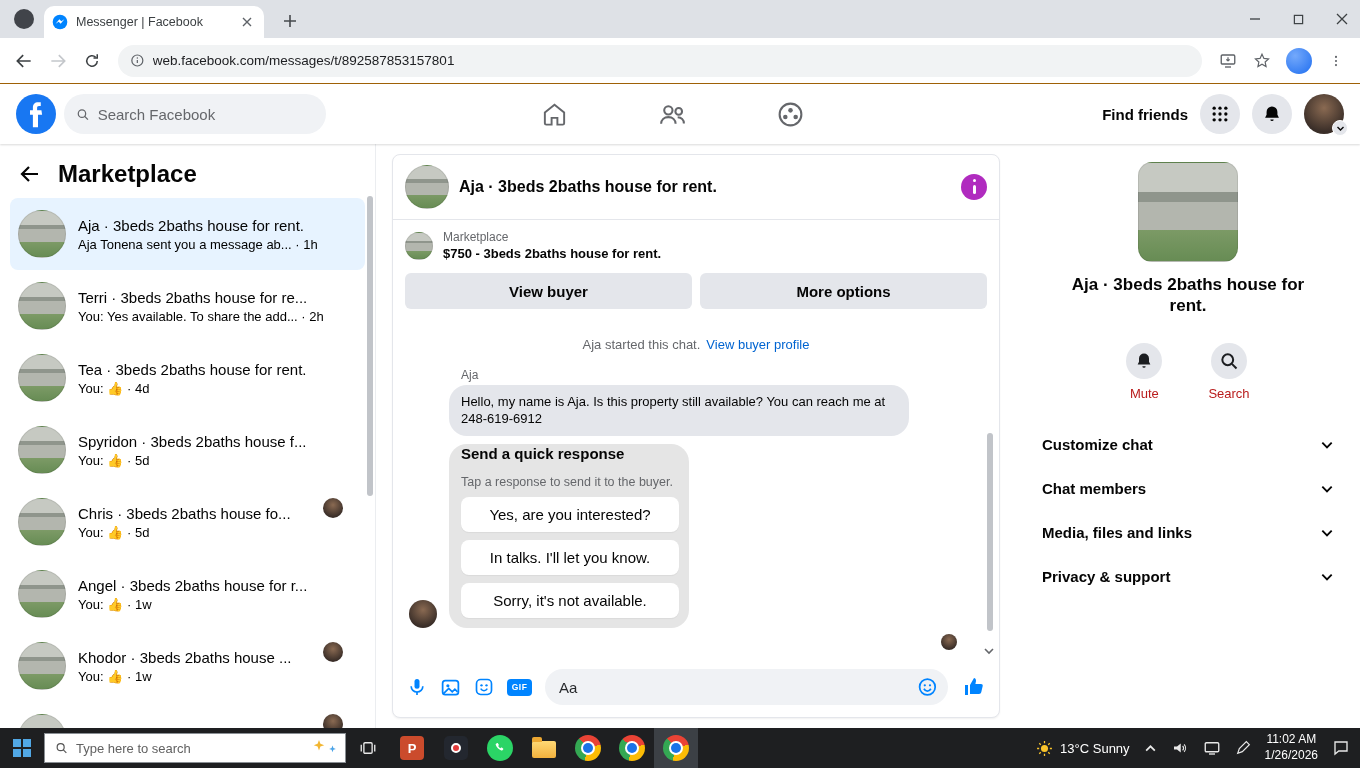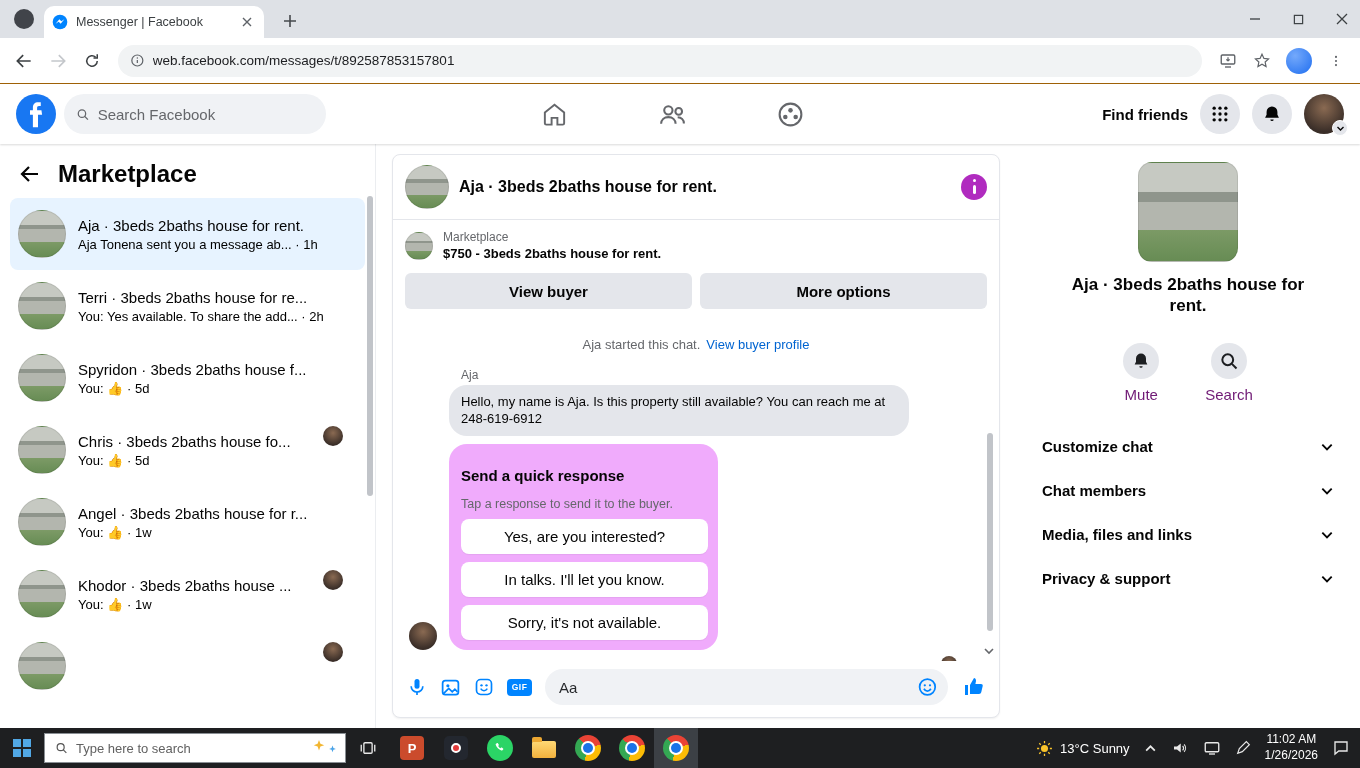--- a/index.html
+++ b/index.html
@@ -69,21 +69,21 @@
   .mp-label{font-size:12px;color:#65676b}
   .mp-listing{font-size:13px;font-weight:bold;margin-top:2px}
   .btn-row{display:flex;gap:8px;padding:4px 12px 12px}
   .gray-btn{flex:1;height:36px;background:#e4e6eb;border-radius:6px;display:flex;align-items:center;justify-content:center;font-size:15px;font-weight:bold;color:#050505}
   .chat-body{flex:1;position:relative;padding:0 14px;overflow:hidden}
   .started{display:flex;justify-content:center;gap:6px;margin-top:16px;font-size:13px;color:#65676b}
   .link{color:#0064d1}
   .msg-group{position:relative;margin-top:16px;padding-left:42px}
   .sender{font-size:12px;color:#65676b;margin:0 0 3px 12px}
   .bubble{width:fit-content;max-width:460px;background:#e4e6eb;border-radius:18px;padding:8px 12px;font-size:13px;line-height:1.33;color:#050505}
-  .quick{width:269px;background:#f0abfc;border-radius:18px;padding:23px 10px 10px 12px;margin-top:8px}
+  .quick{width:240px;background:#e5e5e5;border-radius:18px;padding:1px 10px 10px 12px;margin-top:8px}
   .quick-title{font-size:15px;font-weight:bold}
   .quick-sub{font-size:12.5px;color:#65676b;margin-top:13px;white-space:nowrap}
   .quick-btn{background:#fff;border-radius:8px;margin-top:8px;padding:9px 6px;text-align:center;font-size:15px;box-shadow:0 1px 1px rgba(0,0,0,.05)}
   .group-avatar{position:absolute;left:2px;bottom:0;width:28px;height:28px;border-radius:50%}
   .seen-row{display:flex;justify-content:flex-end;padding-right:28px;margin-top:6px}
   .seen-avatar{width:16px;height:16px;border-radius:50%}
   .chat-scroll{position:absolute;right:6px;top:112px;width:6px;height:198px;border-radius:3px;background:#c1c4c9}
   .scroll-chevron{position:absolute;right:4px;bottom:4px}
   .composer{display:flex;align-items:center;gap:13px;padding:8px 14px 12px}
   .gif-badge{min-width:25px;height:17px;background:#0084ff;border-radius:4px;color:#fff;font-size:8.5px;font-weight:bold;display:flex;align-items:center;justify-content:center;padding:0 3px;letter-spacing:.5px}
@@ -91,21 +91,21 @@
   .input-pill input{font-size:15px;color:#050505}
   .input-pill input::placeholder{color:#1c1e21;opacity:.95}
 
   
   .details{flex:1;padding-top:18px;display:flex;flex-direction:column;align-items:center;overflow:hidden}
   .big-house{width:100px;height:100px;border-radius:14px}
   .dt-title{width:250px;text-align:center;font-size:17px;font-weight:bold;line-height:1.25;margin-top:12px}
   .actions{display:flex;gap:46px;margin-top:26px}
   .action{display:flex;flex-direction:column;align-items:center;gap:7px}
   .action-circle{width:36px;height:36px;border-radius:50%;background:#e4e6eb;display:flex;align-items:center;justify-content:center}
-  .action-label{font-size:15px;color:#701a75}
+  .action-label{font-size:13px;color:#b91c1c}
   .sections{width:100%;margin-top:22px;padding:0 18px}
   .section-row{height:44px;display:flex;align-items:center;justify-content:space-between;border-radius:8px;padding:0 8px}
   .section-label{font-size:15px;font-weight:bold}
 
   
   .taskbar{height:40px;background:#1e1f21;display:flex;align-items:center;color:#eee}
   .tb-tile{width:44px;height:40px;display:flex;align-items:center;justify-content:center;flex:none}
   .tb-tile.active{background:#3c4045}
   .win-logo{display:grid;grid-template-columns:8px 8px;grid-template-rows:8px 8px;gap:2px}
   .win-logo i{background:#51a8e6;display:block}
@@ -295,20 +295,27 @@
     <div class="chat-item">
       <div class="thumb48 house"></div>
       <div class="ci-text">
           <div class="ci-title">Terri · 3beds 2baths house for re...</div>
           <div class="ci-sub">You: Yes available. To share the add... · 2h</div>
         </div>
     </div>
     <div class="chat-item">
       <div class="thumb48 house"></div>
       <div class="ci-text">
+          <div class="ci-title">Tea · 3beds 2baths house for rent.</div>
+          <div class="ci-sub">You: 👍 · 4d</div>
+        </div>
+    </div>
+    <div class="chat-item">
+      <div class="thumb48 house"></div>
+      <div class="ci-text">
           <div class="ci-title">Spyridon · 3beds 2baths house f...</div>
           <div class="ci-sub">You: 👍 · 5d</div>
         </div>
     </div>
     <div class="chat-item">
       <div class="thumb48 house"></div>
       <div class="ci-text">
           <div class="ci-title">Chris · 3beds 2baths house fo...</div>
           <div class="ci-sub">You: 👍 · 5d</div>
         </div>

